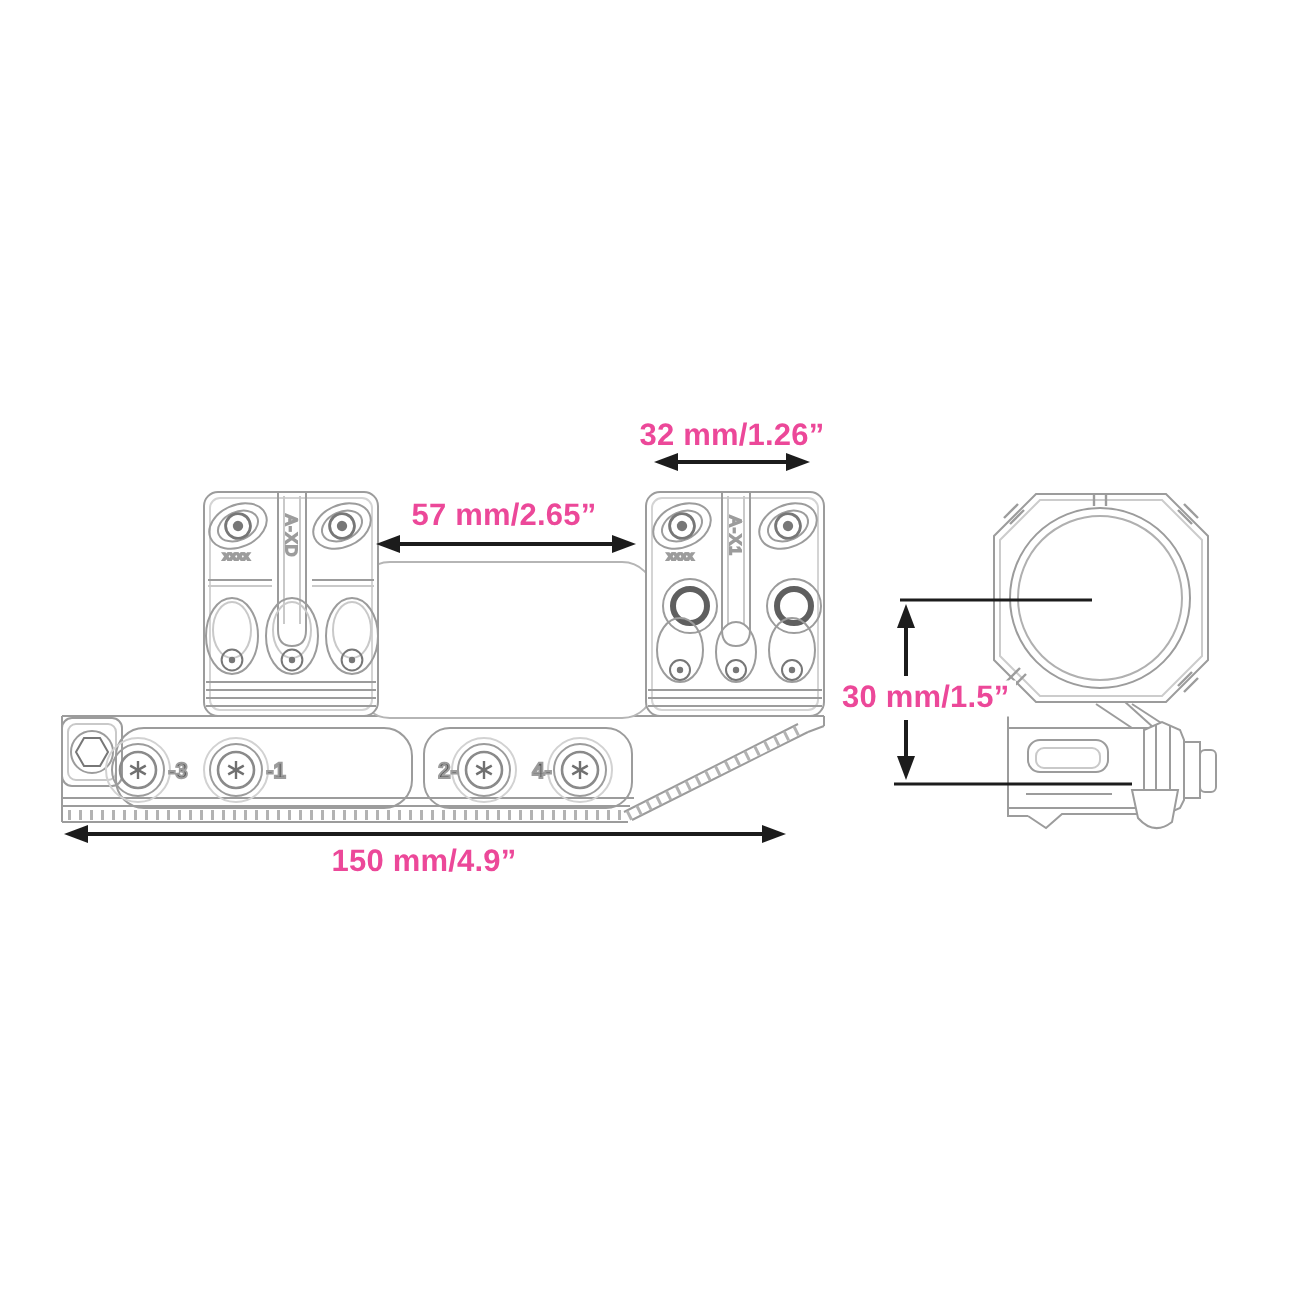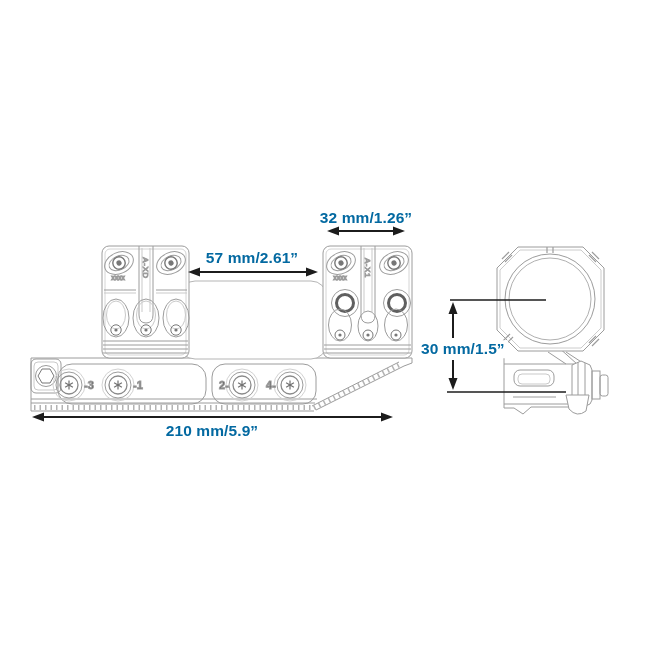--- a/index.html
+++ b/index.html
@@ -1,20 +1,20 @@
 <!DOCTYPE html>
 <html><head>
 <meta charset="utf-8">
 <style>
   html,body{margin:0;padding:0;background:#fff;}
   .canvas{position:relative;width:650px;height:650px;background:#ffffff;overflow:hidden;
           font-family:"Liberation Sans",sans-serif;}
   .line-art{position:absolute;left:0;top:0;}
   .dim-label{position:absolute;transform:translate(-50%,-50%);white-space:nowrap;
-             color:#0369a1;font:600 15.5px/1 "Liberation Sans",sans-serif;letter-spacing:.1px;}
+             color:#ec4899;font:600 15.5px/1 "Liberation Sans",sans-serif;letter-spacing:.1px;}
   .dim-label.left-anchored{transform:translate(0,-50%);background:#ffffff;padding:1px 3px;}
   svg text{font-family:"Liberation Sans",sans-serif;}
   .engraving{fill:#8a8a8a;font-size:8px;letter-spacing:.6px;}
   .serial{fill:#777;font-size:6.5px;font-weight:bold;letter-spacing:-0.3px;}
   .screw-label{fill:#555;font-size:11px;font-weight:bold;}
 </style>
 </head>
 <body>
 
 <div class="canvas">
@@ -264,17 +264,17 @@
         <line x1="447" y1="392" x2="566" y2="392" stroke-width="1.6"></line>
         <line x1="453" y1="313" x2="453" y2="338"></line>
         <line x1="453" y1="360" x2="453" y2="380"></line>
         <polygon points="453,302 448.5,314 457.5,314" stroke="none"></polygon>
         <polygon points="453,390 448.5,378 457.5,378" stroke="none"></polygon>
       </g>
     </g>
   </svg>
 
   <div class="dim-label" style="left:366px;top:218px;">32 mm/1.26”</div>
-  <div class="dim-label" style="left:252px;top:258px;">57 mm/2.61”</div>
-  <div class="dim-label" style="left:212px;top:431px;">210 mm/5.9”</div>
+  <div class="dim-label" style="left:252px;top:258px;">57 mm/2.65”</div>
+  <div class="dim-label" style="left:212px;top:431px;">150 mm/4.9”</div>
   <div class="dim-label left-anchored" style="left:418px;top:349px;">30 mm/1.5”</div>
 
 </div>
 
 </body></html>

